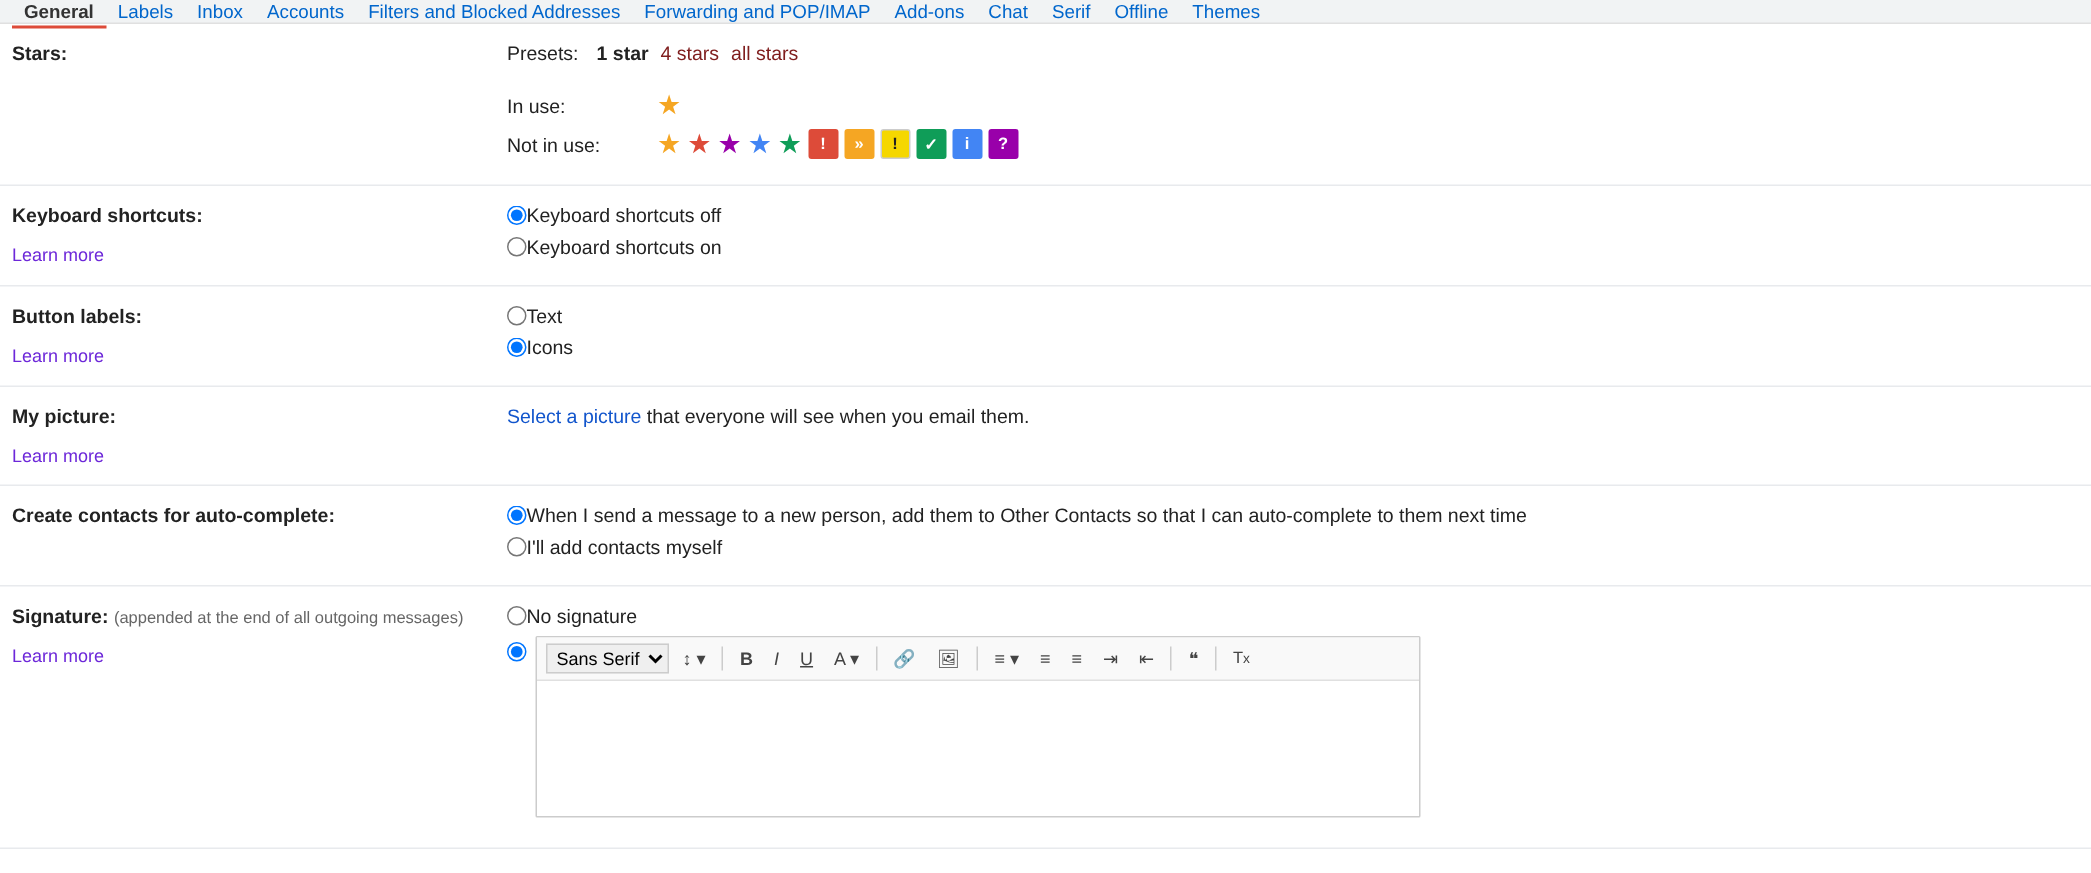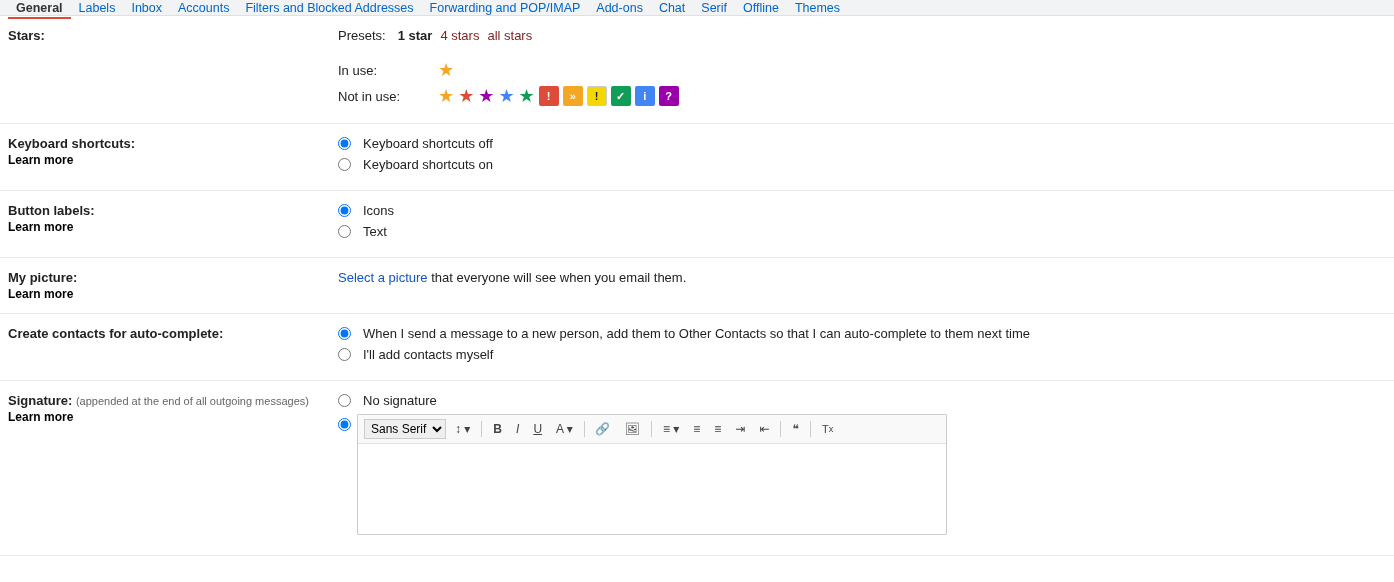--- a/index.html
+++ b/index.html
@@ -47,27 +47,26 @@
     }
     .setting-label-col .label-main {
       font-weight: bold;
       font-size: 13px;
     }
     .setting-label-col .label-sub {
       font-size: 11px;
       color: #666;
     }
     .setting-label-col .learn-more {
-      color: #000000;
+      color: #6d28d9;
       font-size: 12px;
       cursor: pointer;
       text-decoration: none;
       display: block;
-      margin-top: 2px;
-      font-weight: bold;
+      margin-top: 12px;
     }
 
     .setting-content-col {
       flex: 1;
       padding: 0 8px;
     }
 
     
     .stars-description {
       font-size: 13px;
@@ -130,21 +129,21 @@
     .badge-green-check { background: #0f9d58; color: #fff; }
     .badge-blue-info { background: #4285f4; color: #fff; }
     .badge-purple-q { background: #9900aa; color: #fff; }
 
     
     .radio-option {
       display: flex;
       align-items: center;
       margin-bottom: 6px;
       font-size: 13px;
-      gap: 12px;
+      gap: 0;
     }
     .radio-option input[type="radio"] { margin: 0; cursor: pointer; }
     .radio-option label { cursor: pointer; color: #222; }
 
     
     .my-picture-text { font-size: 13px; color: #222; }
     .my-picture-text a { color: #1155cc; text-decoration: none; }
 
     
     .sig-editor {
@@ -261,26 +260,26 @@
     </div>
   </div>
 
   <div class="setting-row">
     <div class="setting-label-col">
       <span class="label-main">Button labels:</span>
       <a class="learn-more">Learn more</a>
     </div>
     <div class="setting-content-col">
       <div class="radio-option">
+        <input type="radio" name="buttonlabels" id="btn-text" style="">
+        <label for="btn-text">Text</label>
+      </div>
+      <div class="radio-option">
         <input type="radio" name="buttonlabels" id="btn-icons" checked="" style="">
         <label for="btn-icons">Icons</label>
-      </div>
-      <div class="radio-option">
-        <input type="radio" name="buttonlabels" id="btn-text" style="">
-        <label for="btn-text">Text</label>
       </div>
     </div>
   </div>
 
   <div class="setting-row">
     <div class="setting-label-col">
       <span class="label-main">My picture:</span>
       <a class="learn-more">Learn more</a>
     </div>
     <div class="setting-content-col">

